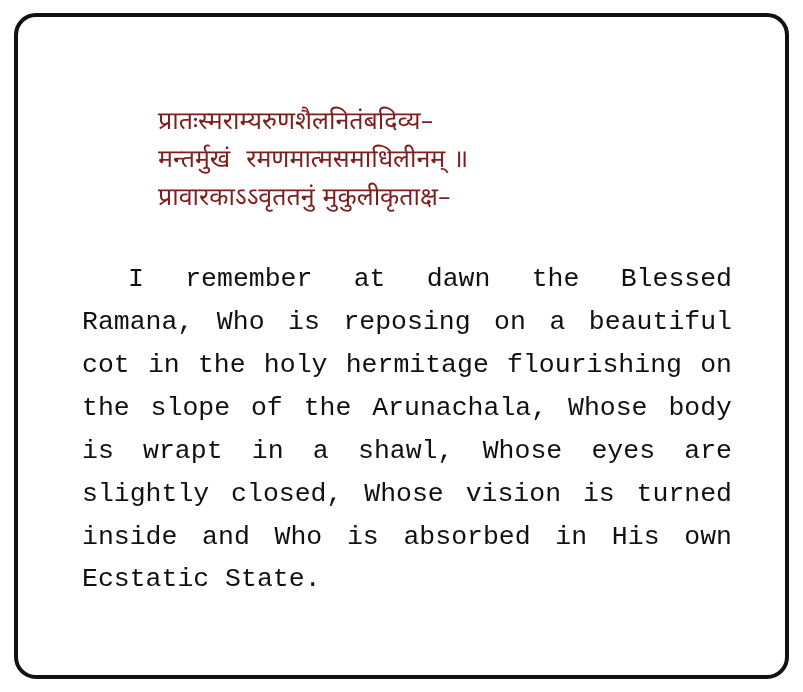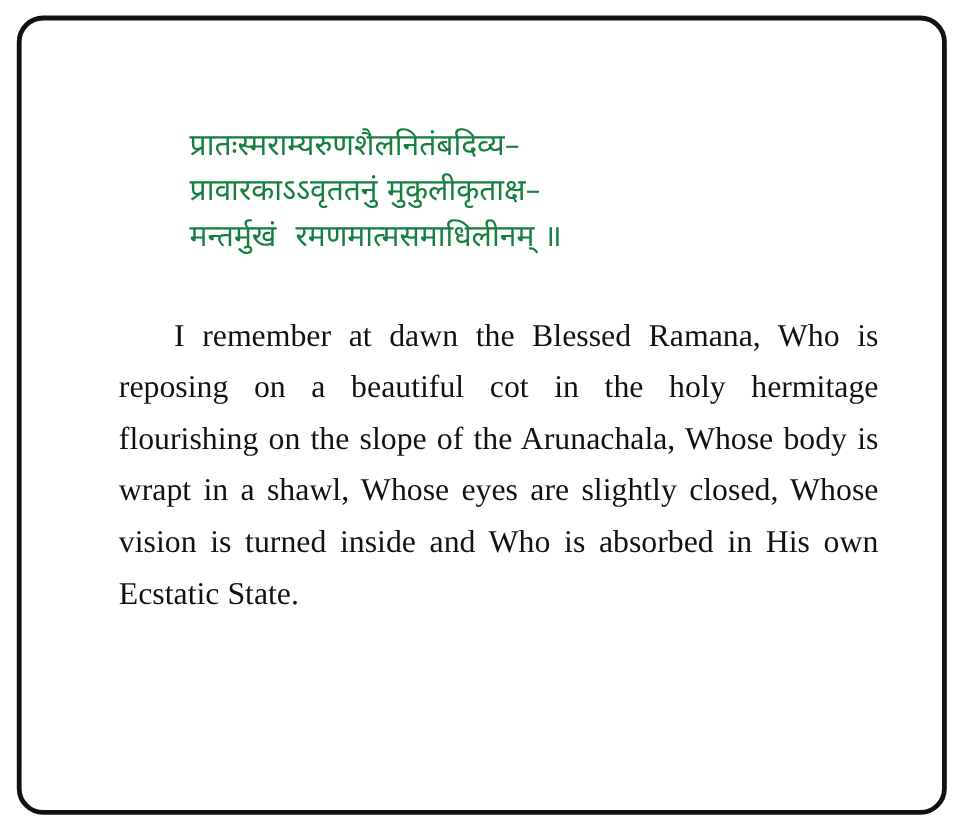--- a/index.html
+++ b/index.html
@@ -34,54 +34,53 @@
     position: absolute;
     left: 60px;
     top: 85px;
     width: 660px;
     box-sizing: border-box;
   }
   .verse {
     font-family: "DejaVu Sans", sans-serif;
     font-size: 25px;
     line-height: 1.52;
-    color: #15803d;
+    color: #7f1d1d;
     text-align: left;
     padding-left: 80px;
     letter-spacing: 0px;
   }
   .verse .line {
     white-space: pre;
   }
   .translation {
     margin-top: 42px;
-    font-family: Liberation Serif, serif;
+    font-family: Liberation Mono, monospace;
     font-size: 26.5px;
     line-height: 1.62;
     color: #111111;
     text-align: justify;
     text-align-last: left;
     padding: 0 6px 0 4px;
-    margin-left: 17px;
   }
   .translation .indent {
     display: inline-block;
     width: 46px;
   }
 </style>
 </head>
 <body>
 
 <div class="page">
   <div class="frame">
     <div class="content">
 
       <div class="verse">
         <div class="line">प्रातःस्मराम्यरुणशैलनितंबदिव्य–</div>
+        <div class="line">मन्तर्मुखं  रमणमात्मसमाधिलीनम् ॥</div>
         <div class="line">प्रावारकाऽऽवृततनुं मुकुलीकृताक्ष–</div>
-        <div class="line">मन्तर्मुखं  रमणमात्मसमाधिलीनम् ॥</div>
       </div>
 
       <div class="translation"><span class="indent"></span><span>I remember at dawn the Blessed Ramana, Who is reposing on a beautiful cot in the holy hermitage flourishing on the slope of the Arunachala, Whose body is wrapt in a shawl, Whose eyes are slightly closed, Whose vision is turned inside and Who is absorbed in His own Ecstatic State.</span></div>
 
     </div>
   </div>
 </div>
 
 </body></html>

